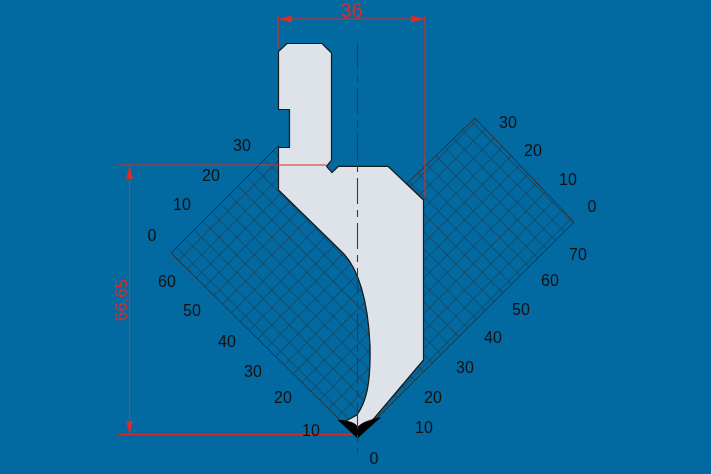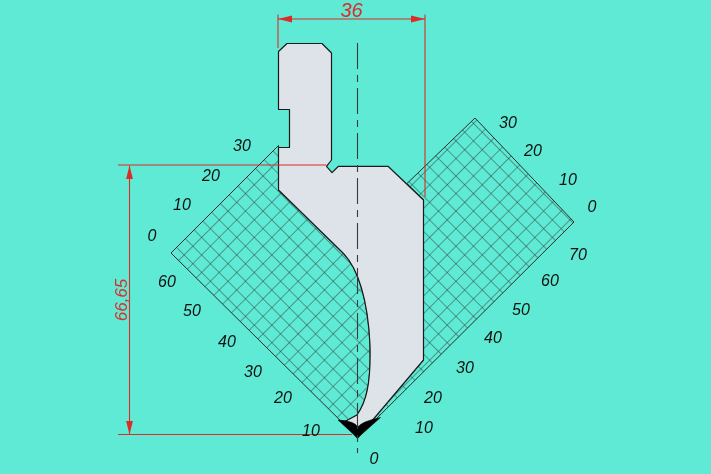--- a/index.html
+++ b/index.html
@@ -1,19 +1,18 @@
 <!DOCTYPE html>
 <html style="--dimension-red: #de2b26; --punch-fill: #dde3e8; --grid-line: #2b2b2b; --outline: #1b1b1b;"><head>
 <meta charset="utf-8">
 <style>
   html,body { margin:0; padding:0; background:#ffffff; }
   .stage {
-    width:711px; height:474px; position:relative; background:#5eead4;
+    width:711px; height:474px; position:relative; background:#0369a1;
     font-family:"Liberation Sans", sans-serif;
-    font-style:italic;
   }
   svg text {
     font-family:"Liberation Sans", sans-serif;
   }
   .scale-num { font-size:16px; fill:#111111; }
   .dim-text  { font-size:20px; fill:var(--dimension-red,#de2b26); }
   .dim-text-small { font-size:17px; fill:var(--dimension-red,#de2b26); }
   .red-line  { stroke:var(--dimension-red,#de2b26); stroke-width:1.1; fill:none; }
   .red-fill  { fill:var(--dimension-red,#de2b26); stroke:none; }
   .punch     { fill:var(--punch-fill,#dde3e8); stroke:var(--outline,#1b1b1b); stroke-width:1.2; stroke-linejoin:round; }

